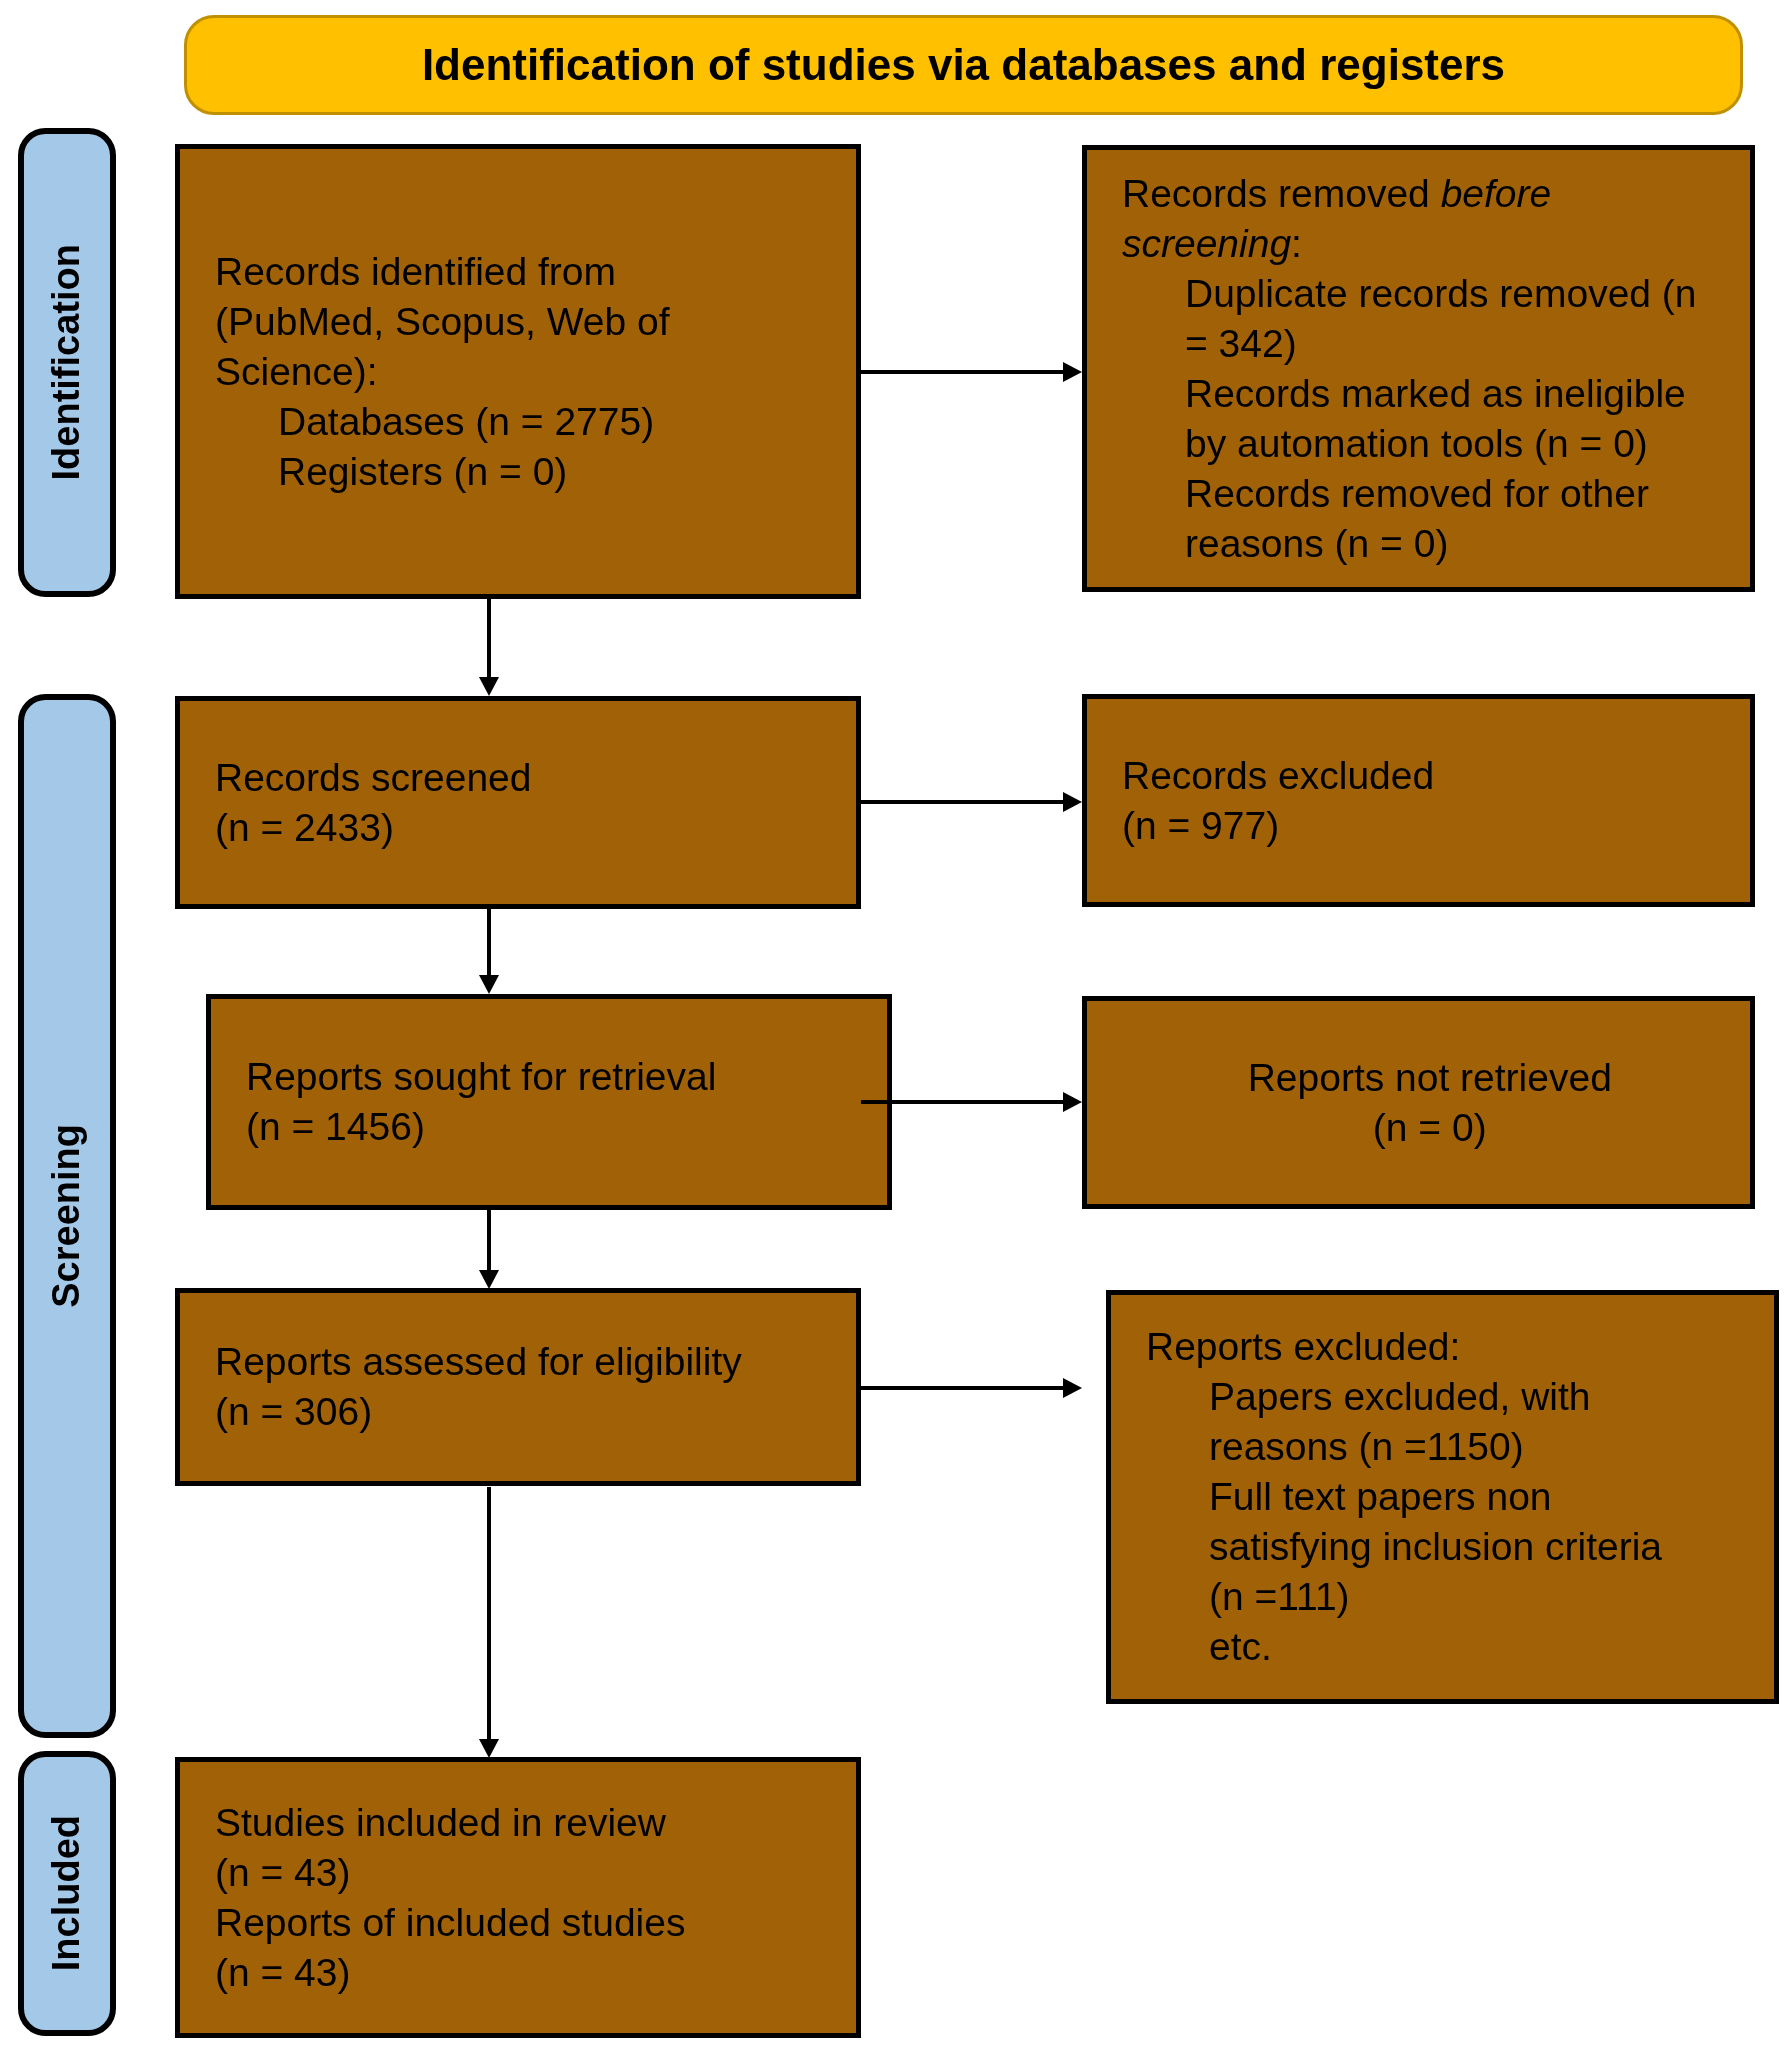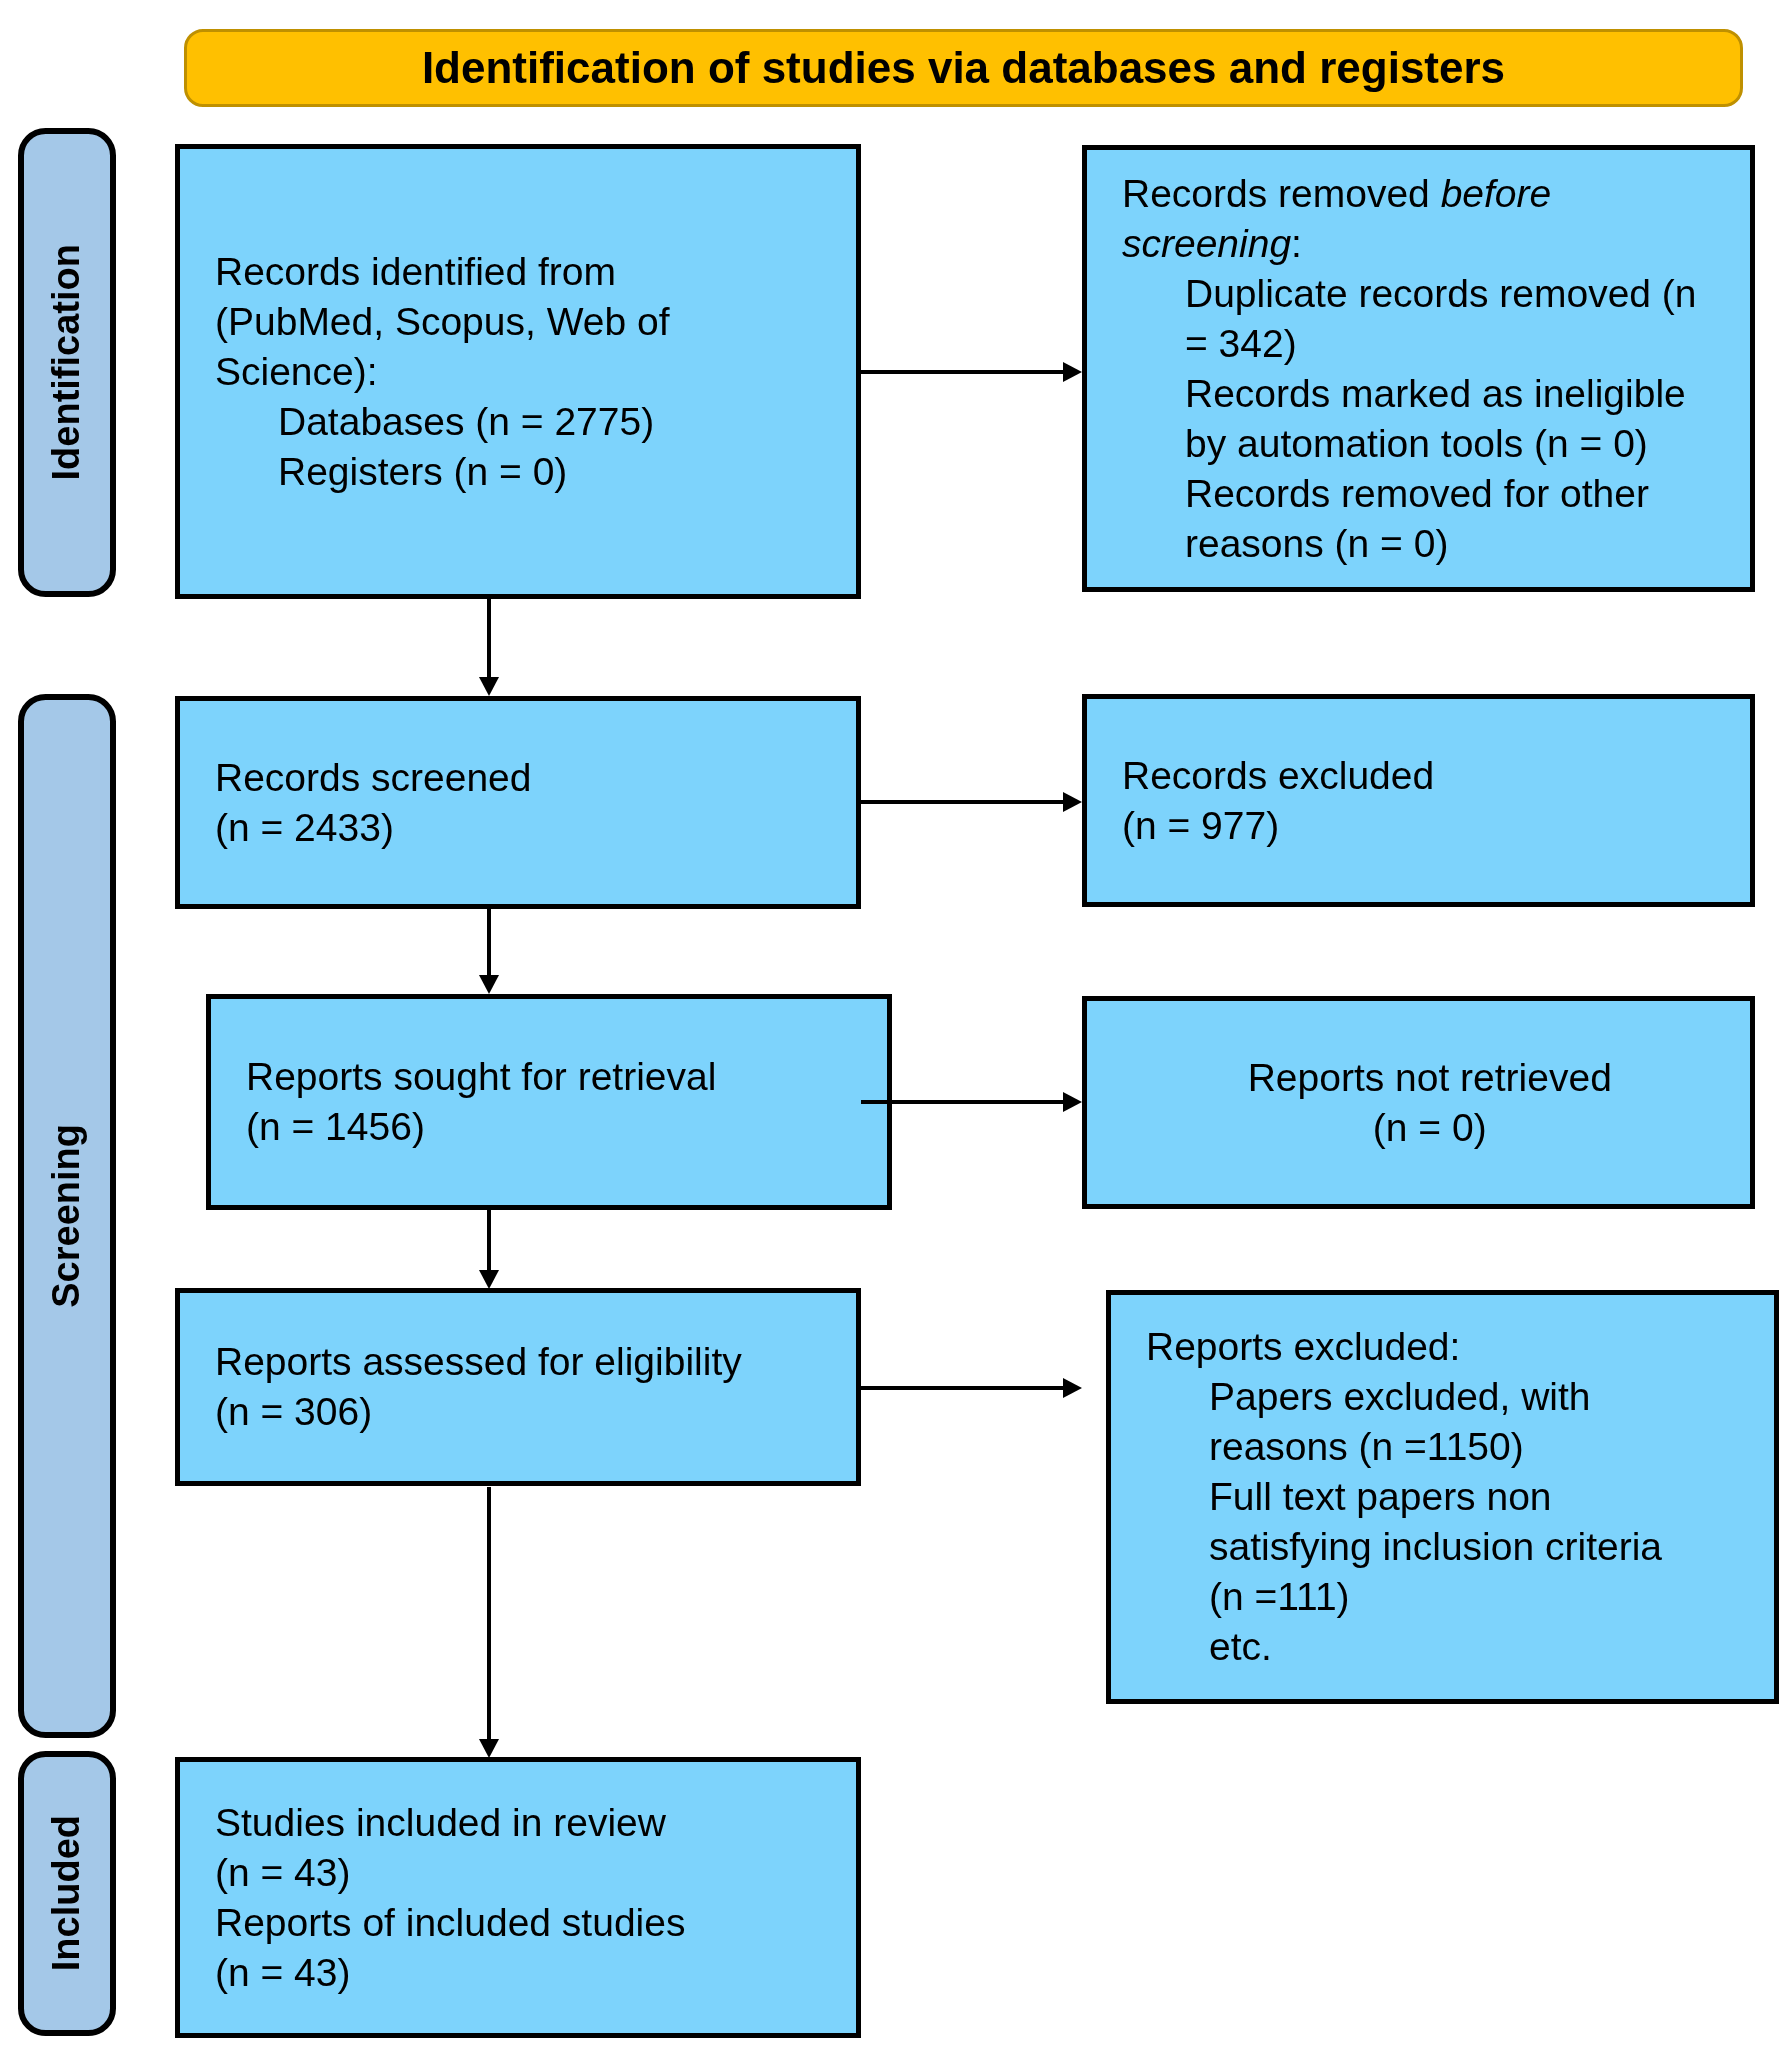--- a/index.html
+++ b/index.html
@@ -39,21 +39,21 @@
   }
   .stage-label{
     writing-mode:vertical-rl;
     transform:rotate(180deg);
     font-size:38px;font-weight:bold;
     white-space:nowrap;
   }
   
   .box{
     position:absolute;
-    background:#7dd3fc;
+    background:#a16207;
     border:5px solid var(--ink);
     box-sizing:border-box;
     display:flex;flex-direction:column;justify-content:center;
     padding:6.3px 12.5px 6.3px 35px;
     font-size:39px;line-height:50px;
   }
   .btext{white-space:pre-line;}
   .item{white-space:pre-line;padding-left:63px;}
   .it{font-style:italic;}
   
@@ -76,21 +76,21 @@
     border-top:19px solid var(--ink);
     border-left:10px solid transparent;
     border-right:10px solid transparent;
   }
 </style>
 </head>
 <body>
 
 <div id="canvas">
 
-  <div class="banner" style="left:184px;top:29px;width:1559px;height:78px;">
+  <div class="banner" style="left:184px;top:15px;width:1559px;height:100px;border-radius:30px;">
     <div class="banner-text">Identification of studies via databases and registers</div>
   </div>
 
   <div class="stage" style="left:17.5px;top:128px;width:98px;height:469px;">
     <div class="stage-label">Identification</div>
   </div>
   <div class="stage" style="left:17.5px;top:694px;width:98px;height:1044px;">
     <div class="stage-label">Screening</div>
   </div>
   <div class="stage" style="left:17.5px;top:1751px;width:98px;height:285px;">

